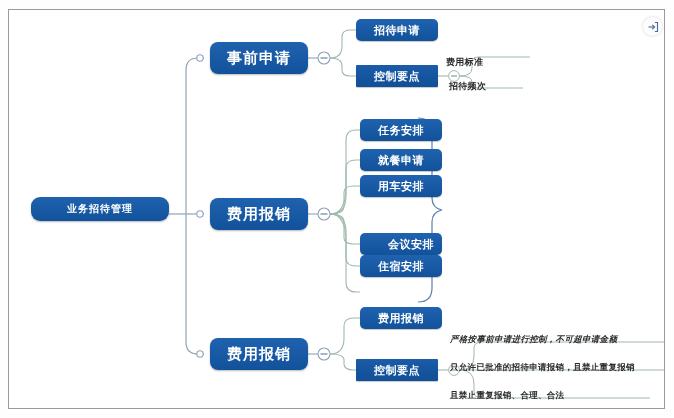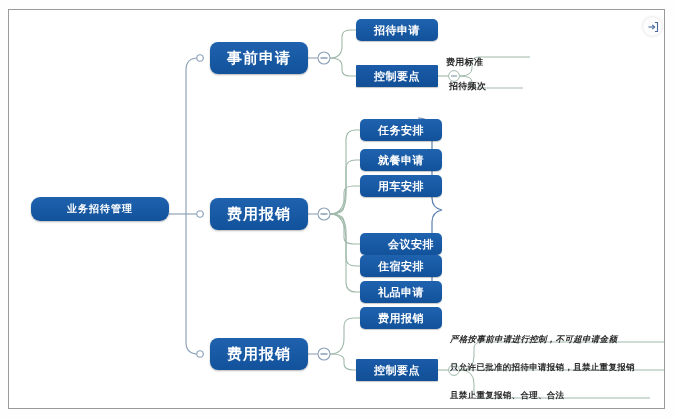--- a/index.html
+++ b/index.html
@@ -167,21 +167,20 @@
   <div class="node leaf sharp" style="left:356px; top:65px;">控制要点</div>
   <div class="textleaf" style="left:446px; top:56px;">费用标准</div>
   <div class="textleaf" style="left:449px; top:80px;">招待频次</div>
 
   <div class="node branch" style="left:210px; top:198px;">费用报销</div>
   <div class="node leaf" style="left:360px; top:149px;">就餐申请</div>
   <div class="node leaf" style="left:360px; top:119px;">任务安排</div>
   <div class="node leaf" style="left:360px; top:175px;">用车安排</div>
   <div class="node leaf" style="left:360px; top:233px;padding-left:20px;">会议安排</div>
   <div class="node leaf" style="left:360px; top:255px;">住宿安排</div>
-  <div class="node leaf" style="left:360px; top:281px;">礼品申请</div>
 
   <div class="node branch" style="left:210px; top:338px;">费用报销</div>
   <div class="node leaf" style="left:360px; top:307px;">费用报销</div>
   <div class="node leaf sharp" style="left:356px; top:359px;">控制要点</div>
   <div class="textleaf small" style="left:450px; top:334px;font-style:italic;">严格按事前申请进行控制，不可超申请金额</div>
   <div class="textleaf small" style="left:450px; top:362px;">只允许已批准的招待申请报销，且禁止重复报销</div>
   <div class="textleaf small" style="left:450px; top:390px;">且禁止重复报销、合理、合法</div>
 
   <div class="export-btn">
     <svg width="12" height="12" viewBox="0 0 16 16">

